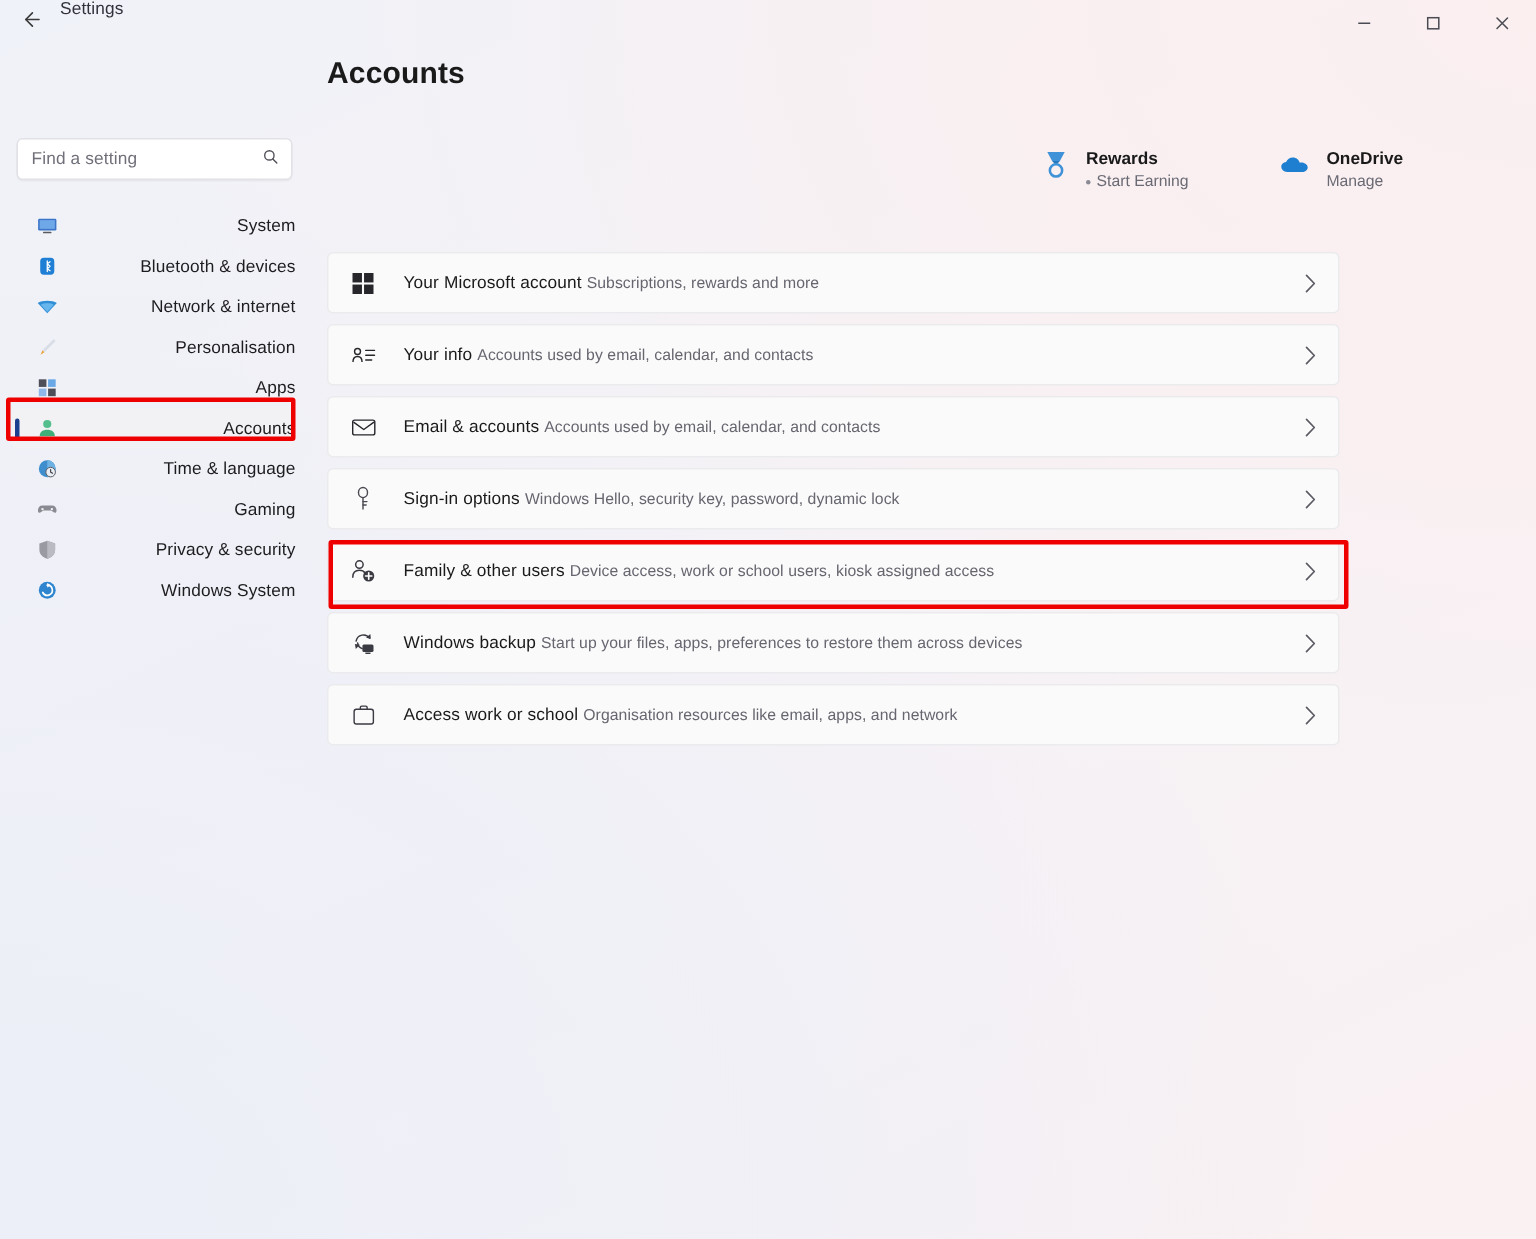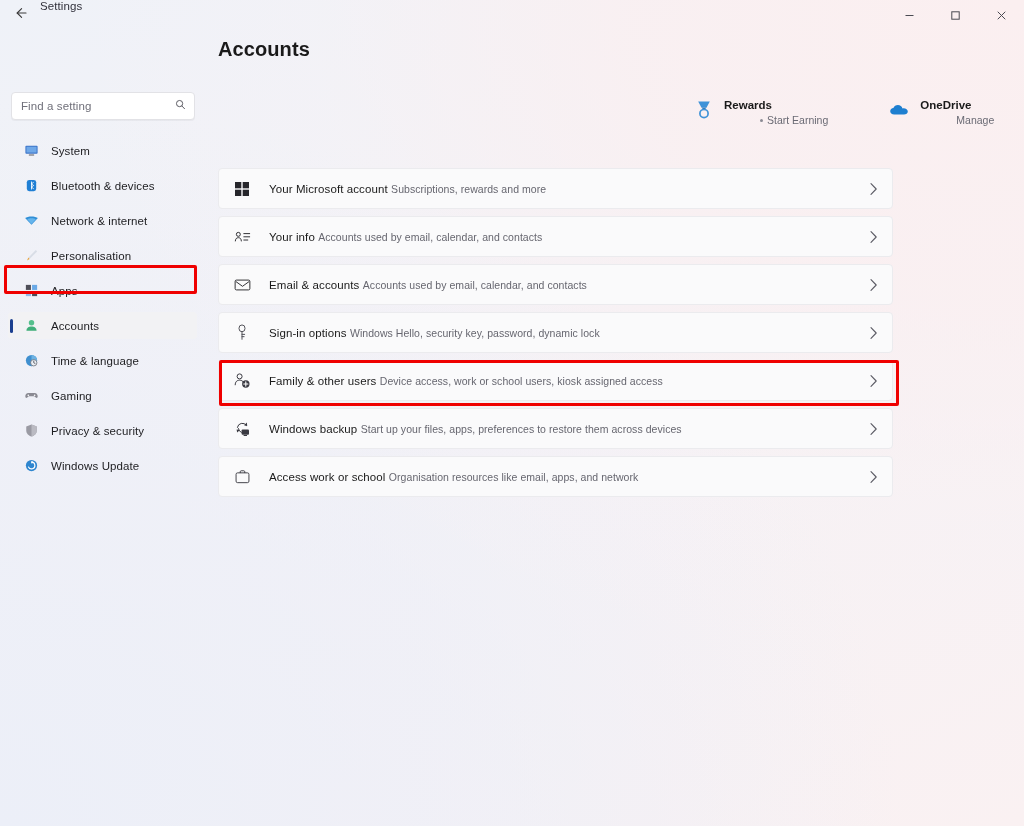--- a/index.html
+++ b/index.html
@@ -56,23 +56,24 @@
   .searchbox .placeholder {
     font-size:11.5px; color:#70707a; padding-left:9px; letter-spacing:.1px;
   }
   .searchbox .s-icon {
     position:absolute; right:8px; top:50%; transform:translateY(-50%);
     color:#4f4f58;
   }
 
   .navlist { margin-top:17px; }
   .nav-item {
-    position:relative; height:27px; margin:8px 8px 0 8px;
+    position:relative; height:27px; margin:0 8px 0 8px;
     display:flex; align-items:center; border-radius:4px;
     padding-left:15px;
+    justify-content:space-between;
   }
   .nav-item.selected { background:#f2f2f4; }
   .nav-item .pill {
     position:absolute; left:2px; top:50%; transform:translateY(-50%);
     width:3px; height:14px; border-radius:2px; background:#1b3f8f;
   }
   .nav-ico {
     width:17px; height:17px; flex:0 0 17px;
     display:flex; align-items:center; justify-content:center; margin-right:11px;
   }
@@ -92,21 +93,21 @@
 
   .shortcuts {
     position:absolute; left:488px; top:68px;
     display:flex; gap:61px; align-items:flex-start;
   }
   .sc { display:flex; align-items:flex-start; gap:9px; }
   .sc-ico { width:22px; height:24px; display:flex; align-items:center; justify-content:center; }
   .sc-text .sc-title { font-size:11.5px; font-weight:bold; color:#1a1a1a; line-height:14px; }
   .sc-text .sc-sub {
     font-size:10.5px; color:#6a6a74; line-height:14px; margin-top:1px;
-    display:flex; align-items:center; gap:4px;margin-left:36px;
+    display:flex; align-items:center; gap:4px;
   }
   .sc-dot { width:3px; height:3px; border-radius:50%; background:#8a8a94; display:inline-block; }
 
   .cards { position:absolute; left:13px; top:138px; width:675px; }
   .card {
     position:relative; height:41px; background:#fafafb;
     border:1px solid #ebebee; border-radius:4px;
     margin-bottom:7px; display:flex; align-items:center;
     padding:0 14px 0 12px;
   }
@@ -275,21 +276,21 @@
     </div>
 
     <div class="nav-item">
       <span class="nav-ico">
         <svg width="15" height="15" viewBox="0 0 16 16">
           <circle cx="8" cy="8" r="6" fill="#2f86cf"></circle>
           <path d="M8 4.4 A3.6 3.6 0 1 1 4.8 9.6" stroke="#ffffff" stroke-width="1.2" fill="none" stroke-linecap="round"></path>
           <path d="M8 2.8 L8 6 L10.6 4.4 Z" fill="#ffffff"></path>
         </svg>
       </span>
-      <span class="nav-label">Windows Update</span>
+      <span class="nav-label">Windows System</span>
     </div>
 
   </div>
 </div>
 
 <div class="main">
 
   <div class="page-title">Accounts</div>
 
   <div class="shortcuts">

